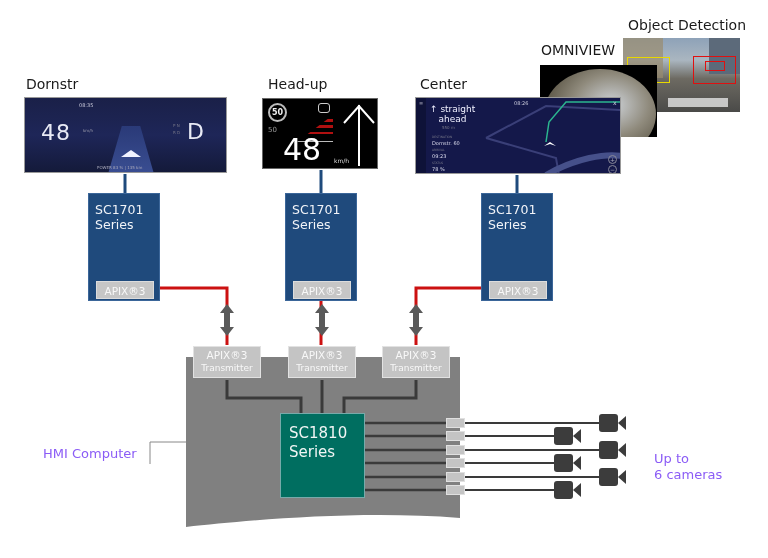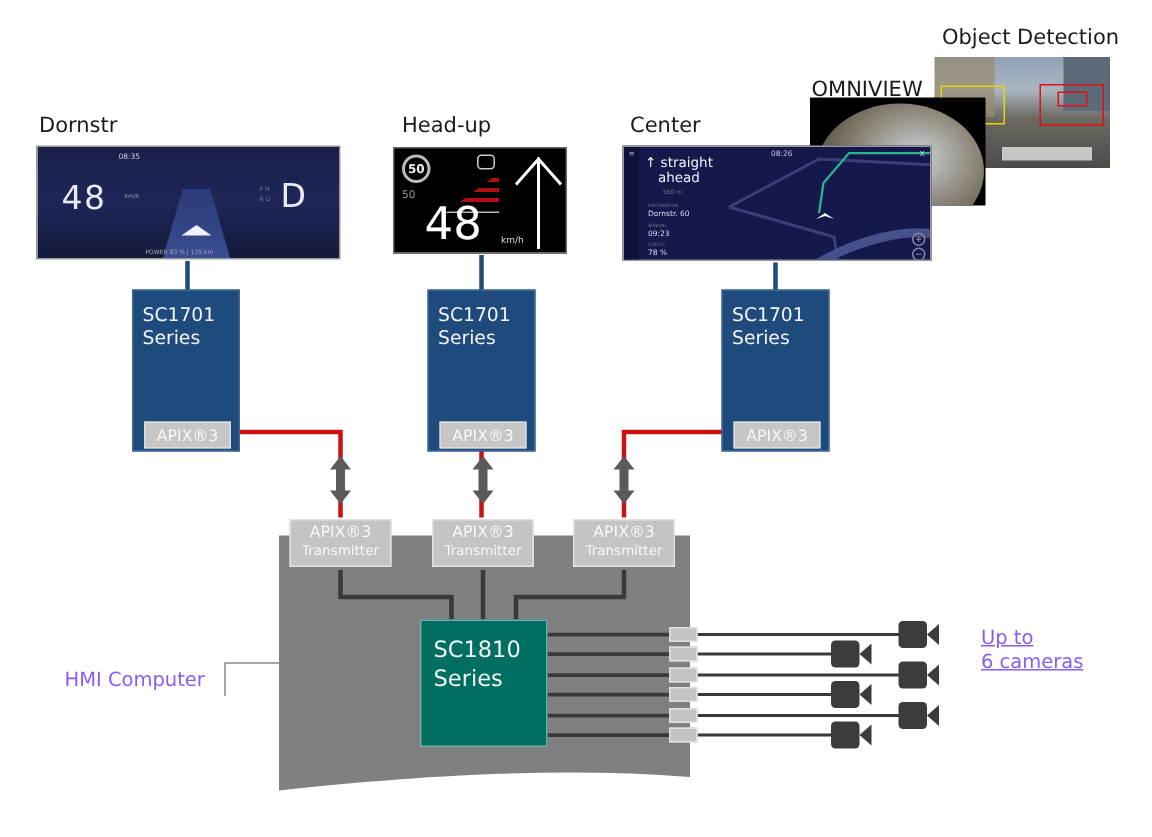--- a/index.html
+++ b/index.html
@@ -16,21 +16,21 @@
   .label { font-size:13px; color:#8b5cf6; }
   .screen { overflow:hidden; box-sizing:border-box; }
   .port { background:#c4c4c4; border:1px solid #e0e0e0; width:19px; height:10px; box-sizing:border-box; }
 </style>
 </head>
 <body>
 
 <div class="abs title" style="left:26px;top:76px;">Dornstr</div>
 <div class="abs title" style="left:268px;top:76px;">Head-up</div>
 <div class="abs title" style="left:420px;top:76px;">Center</div>
-<div class="abs title" style="left:541px;top:42px;margin-top:10px;">OMNIVIEW</div>
+<div class="abs title" style="left:541px;top:42px;">OMNIVIEW</div>
 <div class="abs title" style="left:628px;top:17px;text-align:center;">Object Detection</div>
 
 <div class="abs screen" style="left:623px;top:38px;width:117px;height:74px;background:linear-gradient(180deg,#8ea2b8 0%,#aab6c0 30%,#6d6a62 55%,#4a4a48 100%);">
   <div class="abs" style="left:0;top:0;width:40px;height:40px;background:#9a8c6e;opacity:.7;"></div>
   <div class="abs" style="left:86px;top:0;width:31px;height:36px;background:#5c6a7a;"></div>
   <div class="abs" style="left:45px;top:60px;width:60px;height:9px;background:#dcdcdc;opacity:.85;"></div>
   <div class="abs" style="left:4px;top:19px;width:41px;height:24px;border:1.5px solid #e8d800;"></div>
   <div class="abs" style="left:70px;top:18px;width:41px;height:26px;border:1.5px solid #e01010;"></div>
   <div class="abs" style="left:82px;top:23px;width:18px;height:8px;border:1.5px solid #e01010;"></div>
 </div>
@@ -180,16 +180,16 @@
   </defs>
   <use href="#cam" x="599" y="414"></use>
   <use href="#cam" x="554" y="427"></use>
   <use href="#cam" x="599" y="441"></use>
   <use href="#cam" x="554" y="454"></use>
   <use href="#cam" x="599" y="468"></use>
   <use href="#cam" x="554" y="481"></use>
 </svg>
 
 <div class="abs label" style="left:43px;top:446px;">HMI Computer</div>
-<div class="abs label" style="left:654px;top:418px;line-height:16px;text-decoration:underline;">
+<div class="abs label" style="left:654px;top:451px;line-height:16px;">
   <div>Up to</div>
   <div>6 cameras</div>
 </div>
 
 </body></html>

